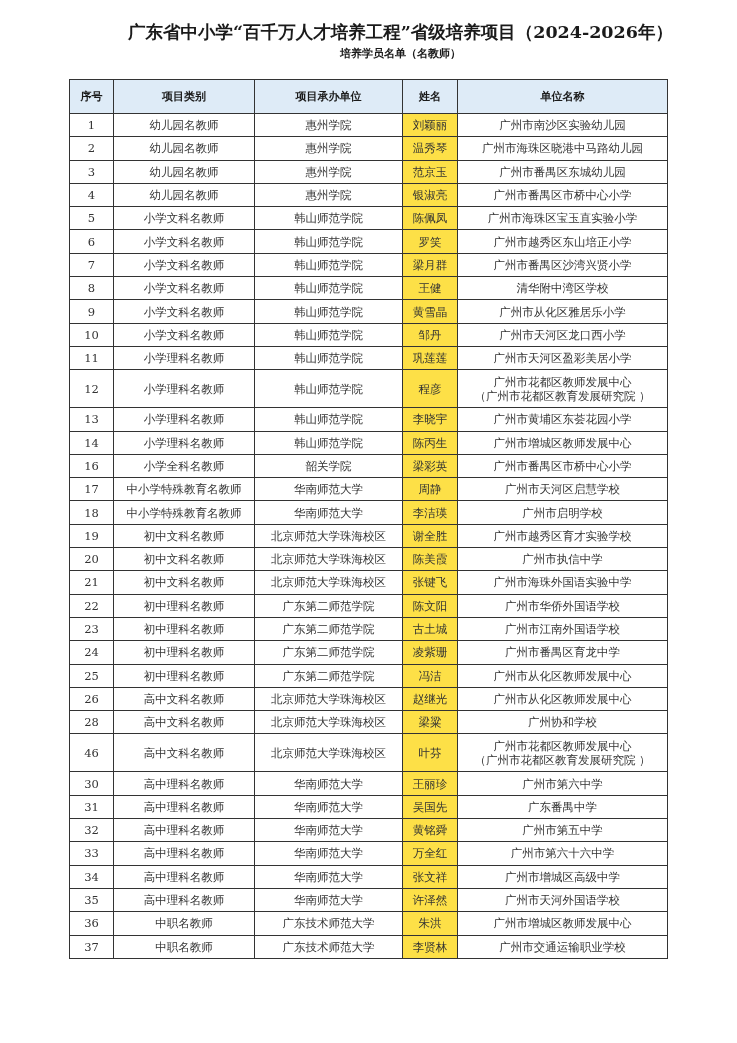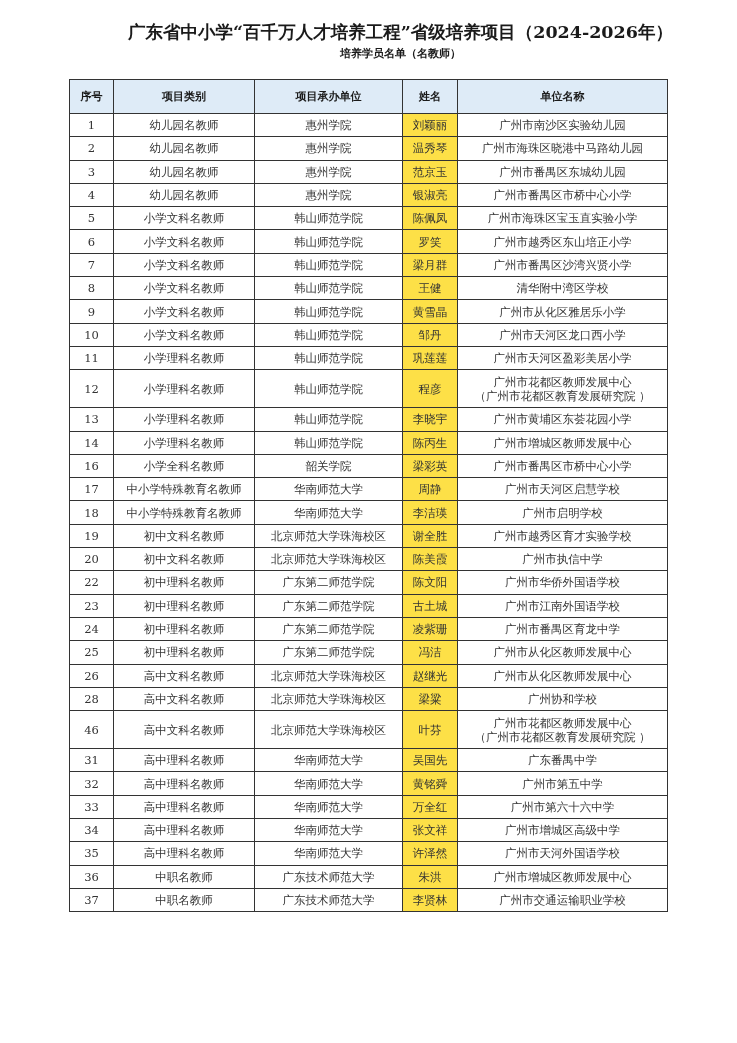--- a/index.html
+++ b/index.html
@@ -186,20 +186,27 @@
         <td>广州市越秀区育才实验学校</td>
       </tr>
       <tr>
         <td>20</td>
         <td>初中文科名教师</td>
         <td>北京师范大学珠海校区</td>
         <td class="name">陈美霞</td>
         <td>广州市执信中学</td>
       </tr>
       <tr>
+        <td>21</td>
+        <td>初中文科名教师</td>
+        <td>北京师范大学珠海校区</td>
+        <td class="name">张键飞</td>
+        <td>广州市海珠外国语实验中学</td>
+      </tr>
+      <tr>
         <td>22</td>
         <td>初中理科名教师</td>
         <td>广东第二师范学院</td>
         <td class="name">陈文阳</td>
         <td>广州市华侨外国语学校</td>
       </tr>
       <tr>
         <td>23</td>
         <td>初中理科名教师</td>
         <td>广东第二师范学院</td>
@@ -238,20 +245,27 @@
         <td>46</td>
         <td>高中文科名教师</td>
         <td>北京师范大学珠海校区</td>
         <td class="name">叶芬</td>
         <td>
           <span class="sub">广州市花都区教师发展中心</span>
           <span class="sub">（广州市花都区教育发展研究院 ）</span>
         </td>
       </tr>
       <tr>
+        <td>30</td>
+        <td>高中理科名教师</td>
+        <td>华南师范大学</td>
+        <td class="name">王丽珍</td>
+        <td>广州市第六中学</td>
+      </tr>
+      <tr>
         <td>31</td>
         <td>高中理科名教师</td>
         <td>华南师范大学</td>
         <td class="name">吴国先</td>
         <td>广东番禺中学</td>
       </tr>
       <tr>
         <td>32</td>
         <td>高中理科名教师</td>
         <td>华南师范大学</td>

